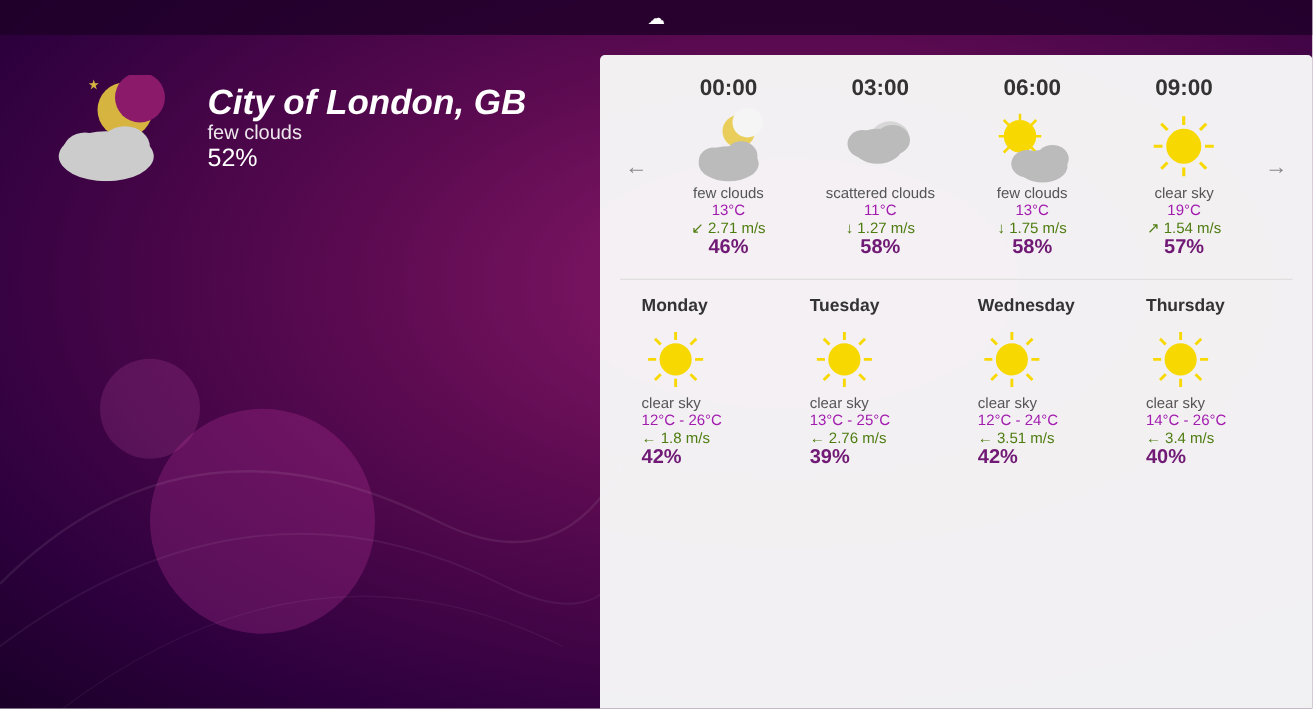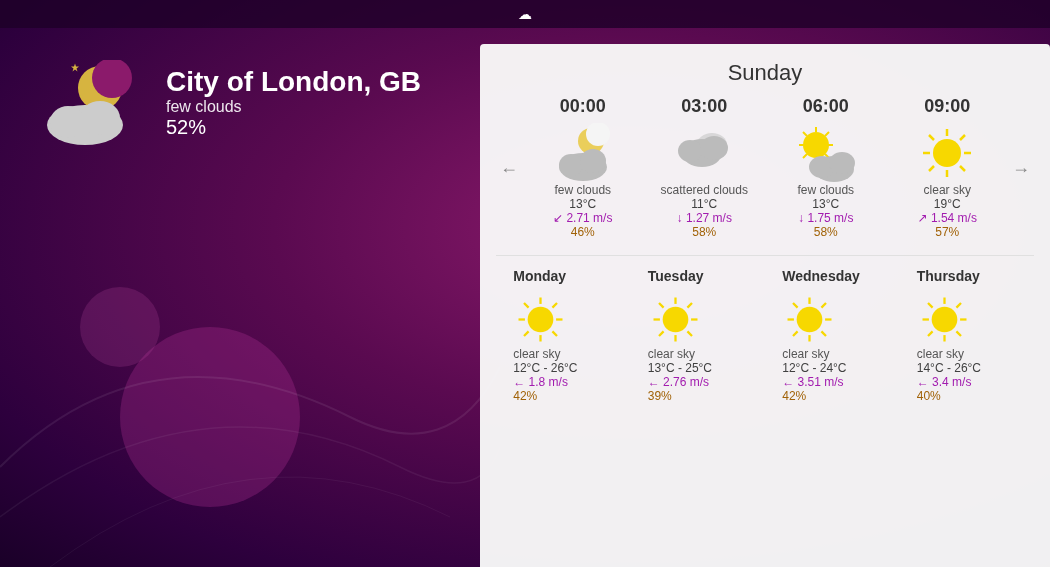--- a/index.html
+++ b/index.html
@@ -65,20 +65,21 @@
     .weather-icon-main {
       display: flex;
       align-items: center;
       gap: 16px;
       margin-bottom: 8px;
     }
 
     .city-name {
       font-size: 28px;
       font-weight: bold;
+      font-style: italic;
     }
 
     .weather-desc {
       font-size: 16px;
       opacity: 0.9;
     }
 
     .temp-main {
       font-size: 18px;
     }
@@ -147,31 +148,32 @@
     }
 
     .weather-text {
       font-size: 12px;
       color: #555;
       text-align: center;
     }
 
     .weather-temp {
       font-size: 12px;
-      color: #404040;
+      color: #a21caf;
     }
 
     .weather-wind {
       font-size: 12px;
-      color: #a21caf;
+      color: #4d7c0f;
     }
 
     .weather-humidity {
-      font-size: 12px;
-      color: #a16207;
+      font-size: 16px;
+      color: #701a75;
+      font-weight: bold;
     }
 
     .divider {
       border: none;
       border-top: 1px solid #e0e0e0;
       margin: 8px 0 12px 0;
     }
 
     .daily-section {
       display: flex;
@@ -226,21 +228,20 @@
     </svg>
     <div>
       <div class="city-name">City of London, GB</div>
       <div class="weather-desc">few clouds</div>
       <div class="humidity-main">52%</div>
     </div>
   </div>
 </div>
 
 <div class="right-panel">
-  <div class="panel-title">Sunday</div>
 
   <div class="hourly-section">
     <span class="nav-arrow">←</span>
     <div class="hourly-cols">
 
       <div class="hour-col">
         <div class="hour-label">00:00</div>
         <svg width="60" height="60" viewBox="0 0 60 60">
           <circle cx="38" cy="18" r="13" fill="#e8c840" opacity="0.85"></circle>
           <circle cx="45" cy="11" r="12" fill="#f5f5f5"></circle>

